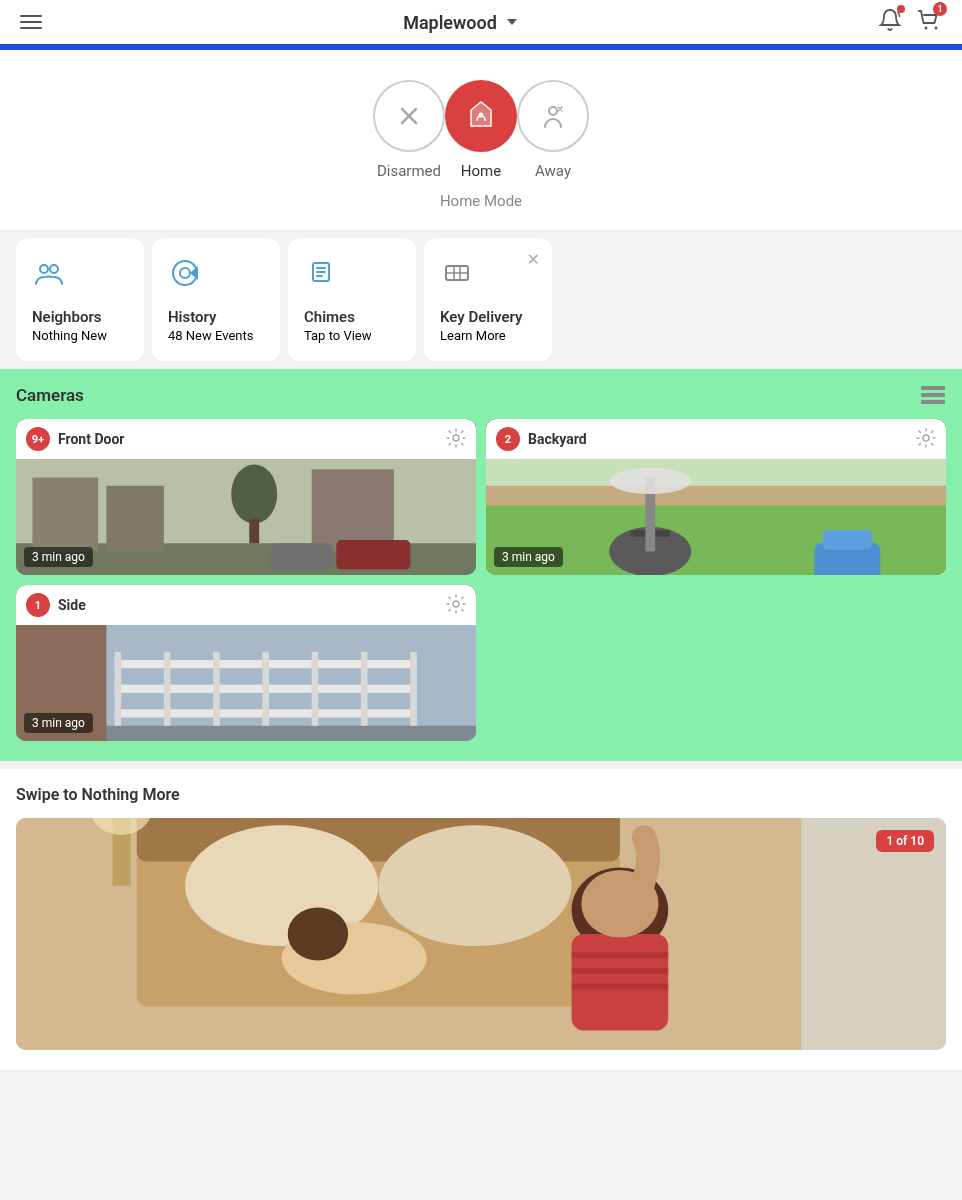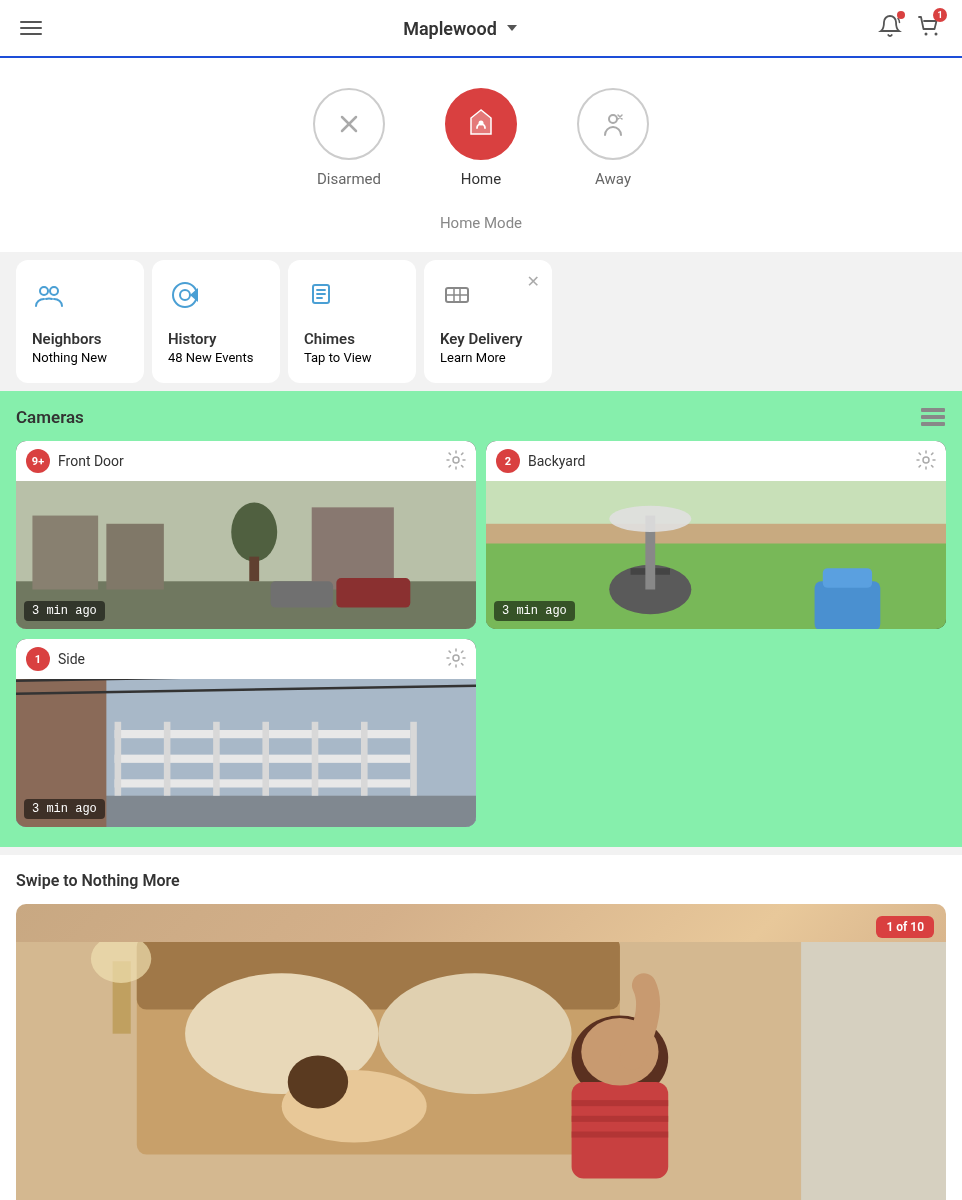--- a/index.html
+++ b/index.html
@@ -11,22 +11,22 @@
       overflow-x: hidden;
     }
 
     
     .header {
       display: flex;
       align-items: center;
       justify-content: space-between;
       padding: 12px 20px;
       background: #fff;
-      border-bottom: 2px solid #1d4ed8;
-      height: 58px;
+      border-bottom: 6px solid #1d4ed8;
+      height: 50px;
     }
     .header-center {
       display: flex;
       align-items: center;
       gap: 6px;
       font-size: 18px;
       font-weight: 600;
       color: #333;
     }
     .header-icons {
@@ -53,22 +53,21 @@
       background: #fff;
       padding: 30px 20px 20px;
       display: flex;
       flex-direction: column;
       align-items: center;
       margin-bottom: 8px;
     }
     .mode-options {
       display: flex;
       align-items: flex-start;
-      gap: 60px;
-      margin-bottom: 22px;
+      margin-bottom: 8px;
     }
     .mode-item {
       display: flex;
       flex-direction: column;
       align-items: center;
       gap: 10px;
       cursor: pointer;
     }
     .mode-circle {
       width: 72px;
@@ -192,21 +191,21 @@
       background: #d94040;
       color: #fff;
       font-size: 11px;
       font-weight: 700;
       display: flex;
       align-items: center;
       justify-content: center;
     }
     .camera-name {
       font-size: 14px;
-      font-weight: 400;
+      font-weight: 700;
       color: #333;
     }
     .camera-timestamp {
       position: absolute;
       bottom: 8px;
       left: 8px;
       background: rgba(0,0,0,0.55);
       color: #fff;
       font-size: 12px;
       padding: 3px 8px;
@@ -222,21 +221,21 @@
     .discover-title {
       font-size: 16px;
       font-weight: 600;
       color: #333;
       margin-bottom: 14px;
     }
     .discover-image {
       border-radius: 10px;
       overflow: hidden;
       position: relative;
-      height: 356px;
+      height: 232px;
       background: linear-gradient(135deg, #c8a882 0%, #d4b08a 30%, #e8c89a 60%, #c09878 100%);
     }
     .discover-badge {
       position: absolute;
       top: 12px;
       right: 12px;
       background: #d94040;
       color: #fff;
       font-size: 12px;
       font-weight: 600;
@@ -322,24 +321,23 @@
       width: 14px;
       height: 14px;
       border-radius: 50%;
       display: flex;
       align-items: center;
       justify-content: center;
     }
 
     .camera-thumbnail-wrapper {
       width: 100%;
-      height: 148px;
+      height: 116px;
       position: relative;
       overflow: hidden;
-      font-family: Liberation Mono, monospace;
     }
   </style>
 </head>
 <body>
 
 <header class="header">
   <div class="hamburger-icon">
     <span></span>
     <span></span>
     <span></span>

